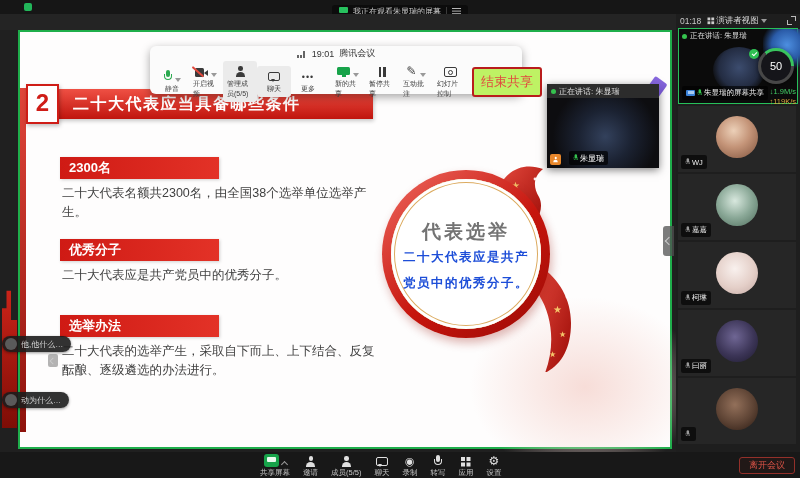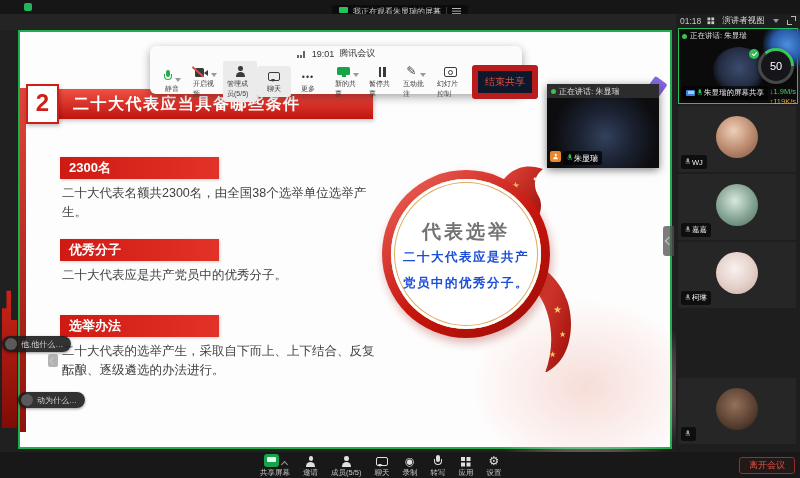--- a/index.html
+++ b/index.html
@@ -82,36 +82,36 @@
   .medal-line{font-size:12.5px;color:#1d4ed8;letter-spacing:1.5px;line-height:2.05;font-weight:600;}
   .ribbon{left:455px;top:125px;z-index:1;}
 
   
   .toolbar{left:150px;top:46px;width:372px;height:48px;background:#fbfbfb;border-radius:6px;box-shadow:0 3px 10px rgba(0,0,0,.35);z-index:40;}
   .tb-row1{height:15px;display:flex;align-items:center;justify-content:center;gap:5px;font-size:9px;color:#333;}
   .tb-row2{display:flex;align-items:center;padding:0 5px;}
   .tb-btn{display:flex;flex-direction:column;align-items:center;justify-content:flex-end;gap:2px;font-size:7px;color:#3c3c3c;padding:3px 4px;border-radius:3px;min-width:26px;}
   .tb-btn.active{background:#ebebeb;}
   .tb-sep{width:1px;height:24px;background:#e2e2e2;margin:0 3px;}
-  .tb-end{margin-left:5px;border:6px solid #b91c1c;color:#e04b3f;background:#0f172a;font-size:10px;padding:4px 7px;border-radius:3px;white-space:nowrap;}
+  .tb-end{margin-left:5px;border:2px solid #b91c1c;color:#e04b3f;background:#bef264;font-size:13px;padding:4px 7px;border-radius:3px;white-space:nowrap;}
   .iconrow{display:flex;align-items:flex-end;gap:1px;height:13px;}
 
   
   .popup{left:547px;top:84px;width:112px;height:84px;background:#141414;box-shadow:0 2px 8px rgba(0,0,0,.5);z-index:30;}
   .popup-deco{position:absolute;right:-3px;top:-6px;width:15px;height:24px;background:linear-gradient(160deg,#8a6ae0,#5b3fb0);border-radius:2px;transform:rotate(36deg);z-index:0;}
   .popup-h{position:relative;z-index:1;height:14px;background:#2c2c2c;display:flex;align-items:center;gap:3px;padding-left:4px;font-size:8px;color:#ddd;}
   .popup-v{position:relative;height:70px;background:radial-gradient(circle at 52% 55%,#33415c 0%,#1b2232 38%,#0d0d10 75%);}
-  .popup-name{position:absolute;left:3px;bottom:3px;display:flex;align-items:flex-start;gap:2px;}
+  .popup-name{position:absolute;left:3px;bottom:3px;display:flex;align-items:flex-end;gap:8px;}
   .host-badge{width:11px;height:11px;border-radius:2px;background:#e8872b;display:flex;align-items:center;justify-content:center;}
   .name-pill{display:flex;align-items:center;gap:2px;background:rgba(0,0,0,.7);border-radius:2px;padding:1px 4px;font-size:8px;color:#fff;}
 
   
   .sidebar{left:676px;top:14px;width:124px;height:438px;background:#1e1e1e;}
   .sb-head{height:13px;display:flex;align-items:center;padding:0 4px;gap:5px;color:#c9c9c9;font-size:8.5px;}
-  .sb-view{display:flex;align-items:center;gap:6px;color:#d5d5d5;}
+  .sb-view{display:flex;align-items:center;gap:0;color:#d5d5d5;}
   .sb-tile1{position:absolute;left:2px;top:14px;width:118px;height:74px;background:#0b0b0b;border:1.5px solid #27c05a;}
   .sb-speaking{position:absolute;left:3px;top:2px;display:flex;align-items:center;gap:3px;font-size:7.5px;color:#ddd;white-space:nowrap;}
   .sb-blob{position:absolute;left:34px;top:18px;width:52px;height:46px;border-radius:50%;background:radial-gradient(circle at 50% 45%,#3c4c6e 0%,#232c42 55%,rgba(0,0,0,0) 78%);}
   .sb-blue{position:absolute;right:-6px;top:0;width:40px;height:40px;background:radial-gradient(circle at 60% 40%,#4d8fe0 0%,#2a5ba8 45%,rgba(0,0,0,0) 75%);}
   .tile-pill{position:absolute;left:3px;bottom:3px;display:flex;align-items:center;gap:2px;background:rgba(0,0,0,.62);border-radius:2px;padding:1px 4px;font-size:7.5px;color:#eee;white-space:nowrap;}
   .sb-tile{position:absolute;left:2px;width:118px;height:66px;background:#262626;}
   .avatar{position:absolute;left:38px;top:10px;width:42px;height:42px;border-radius:50%;}
   .av0{background:radial-gradient(circle at 42% 35%,#ecd0b8 0%,#c49478 45%,#7e523c 100%);}
   .av1{background:radial-gradient(circle at 45% 40%,#d8e8de 0%,#8aa897 50%,#4c6a5a 100%);}
   .av2{background:radial-gradient(circle at 45% 40%,#f9f1ee 0%,#e4cfc8 55%,#c2a8a2 100%);}
@@ -340,20 +340,27 @@
         <span>嘉嘉</span>
       </div>
     </div>
     <div class="sb-tile" style="top:228px">
       <div class="avatar av2"></div>
       <div class="tile-pill">
         <span class="ic ic-mic mic-xs" style="--c:#9a9a9a"></span>
         <span>柯琳</span>
       </div>
     </div>
+    <div class="sb-tile" style="top:296px">
+      <div class="avatar av3"></div>
+      <div class="tile-pill">
+        <span class="ic ic-mic mic-xs" style="--c:#9a9a9a"></span>
+        <span>曰丽</span>
+      </div>
+    </div>
     <div class="sb-tile" style="top:364px">
       <div class="avatar av4"></div>
       <div class="tile-pill">
         <span class="ic ic-mic mic-xs" style="--c:#9a9a9a"></span>
         <span></span>
       </div>
     </div>
   </div>
 
   
@@ -372,21 +379,21 @@
   </div>
 
   
   <div class="abs toast" style="left:2px;top:336px">
     <span class="av"></span>
     <span class="tx">他,他什么…</span>
   </div>
   <div class="abs chevbox">
     <span class="chev-left" style="transform:rotate(45deg) scale(.8)"></span>
   </div>
-  <div class="abs toast" style="left:18px;top:392px">
+  <div class="abs toast" style="left:2px;top:392px">
     <span class="av"></span>
     <span class="tx">动为什么…</span>
   </div>
 
   
   <div class="abs bottombar">
     <div class="bb-center">
       <div class="bb-btn">
         <span class="iconrow">
             <span class="share-box"></span>

